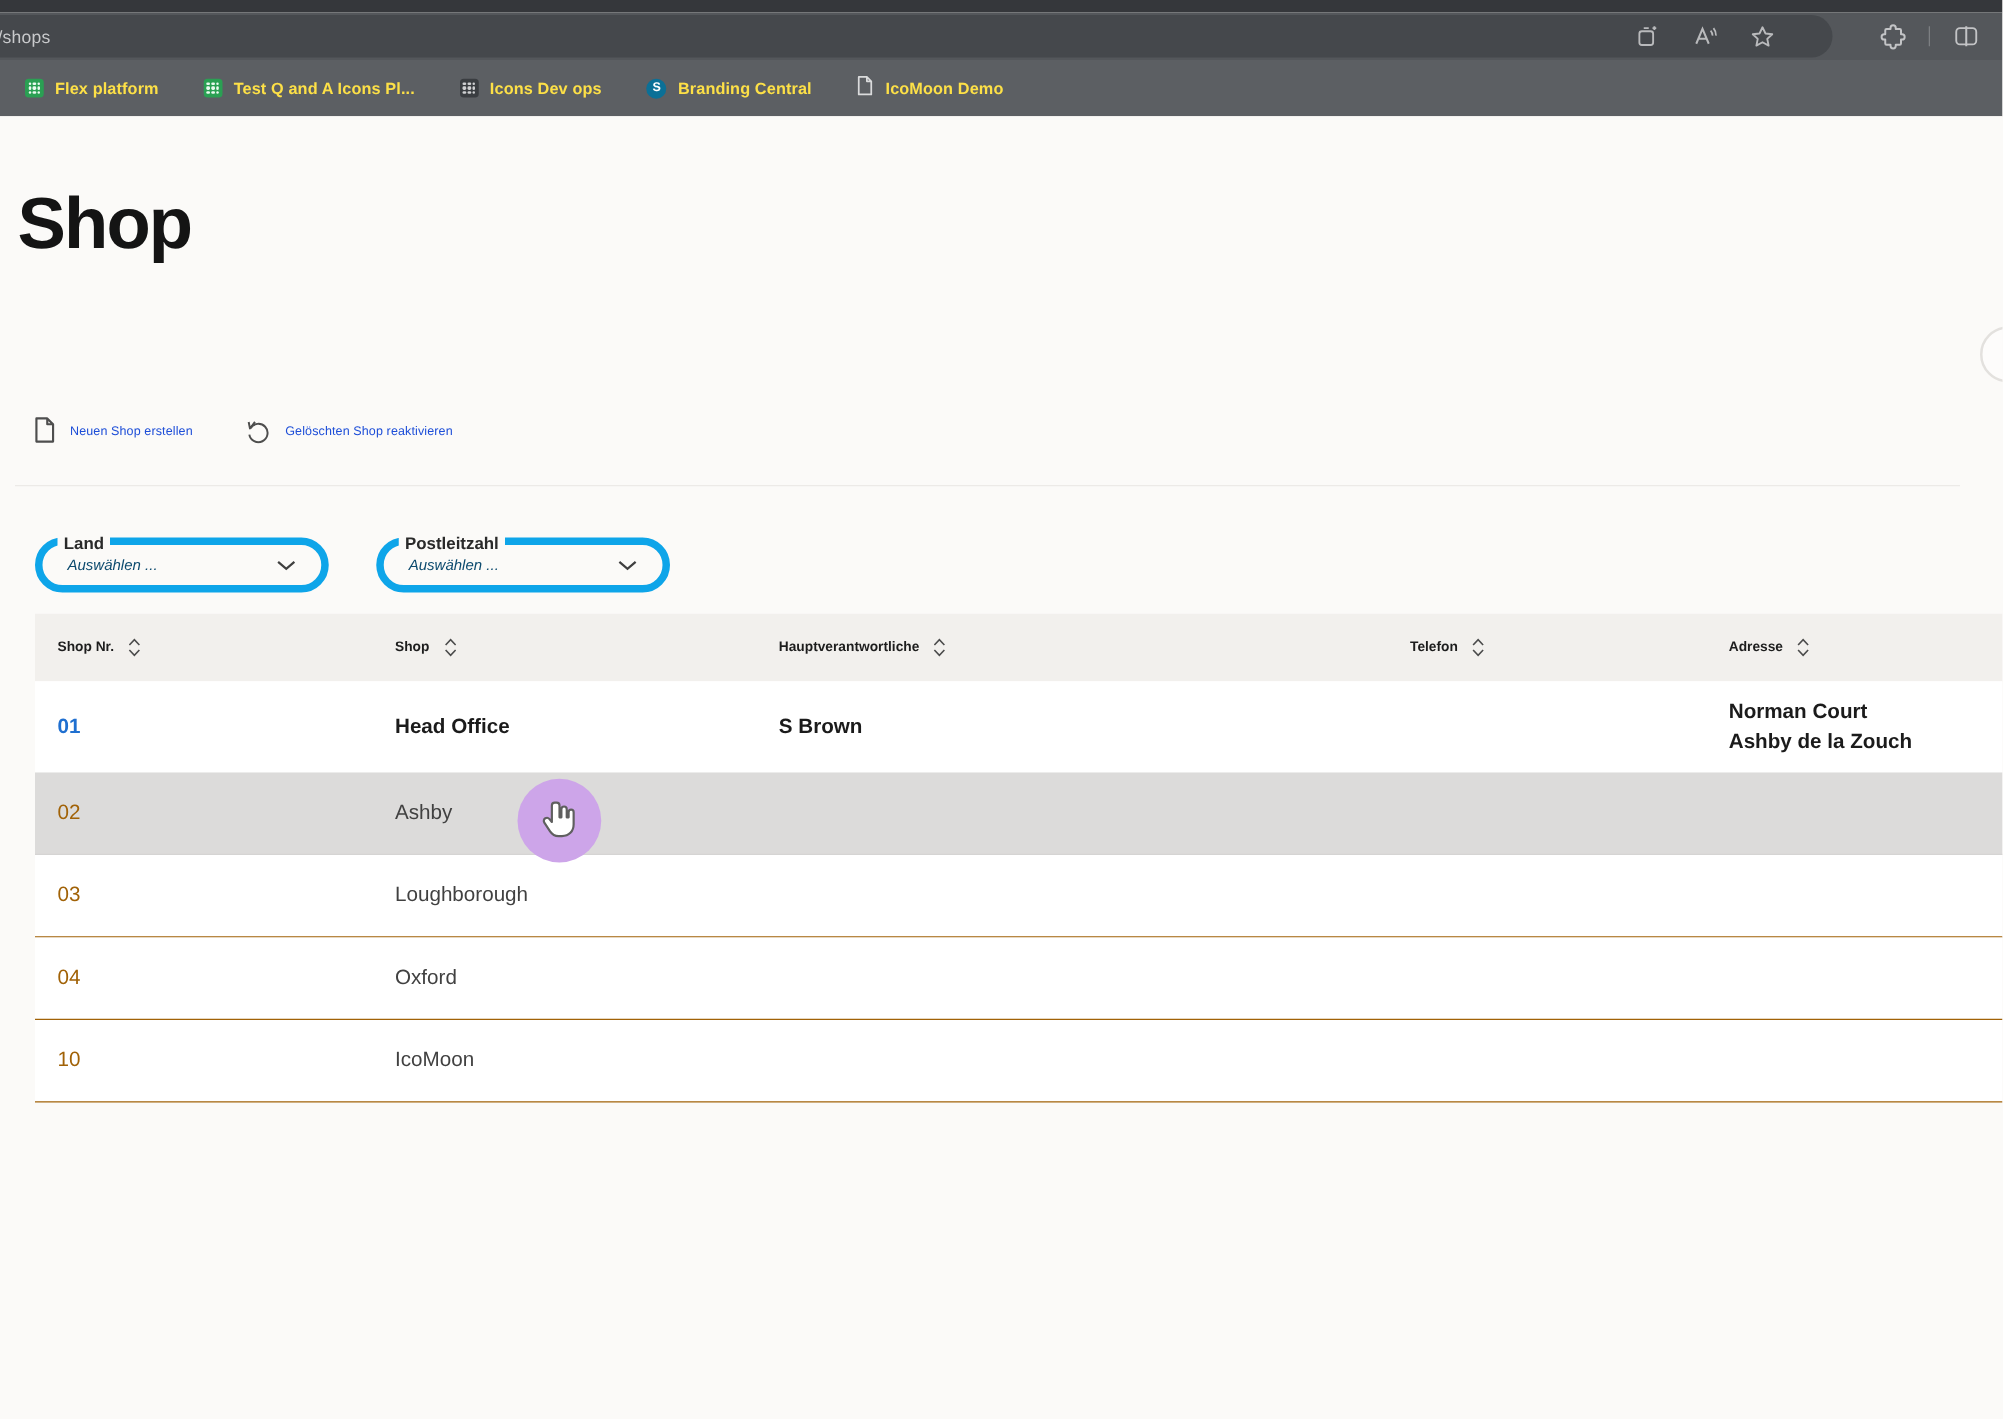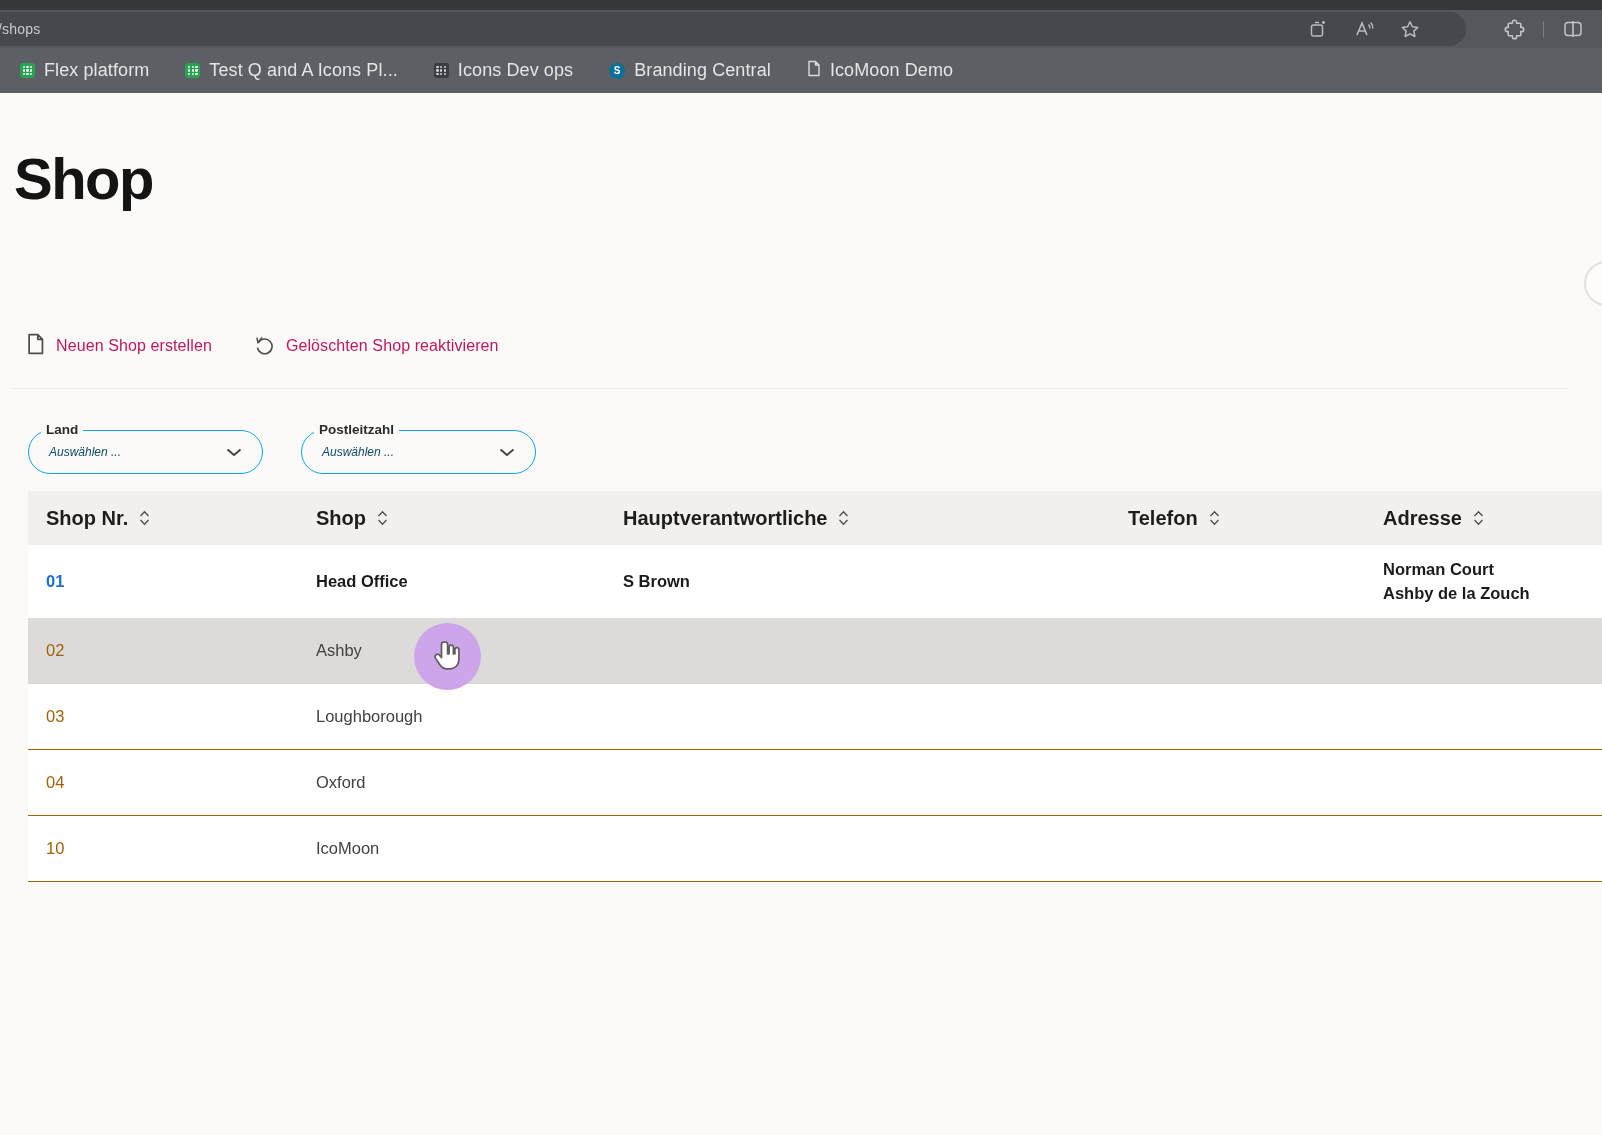--- a/index.html
+++ b/index.html
@@ -27,66 +27,66 @@
     display: flex; align-items: center; gap: 18px;
   }
   .toolbar-right svg { stroke: #c3c4c6; fill: none; stroke-width: 1.5; }
   .vdivider { width: 1px; height: 16px; background: #7c7f82; }
 
   .bookmarks-bar {
     height: 45px; background: #5c5f63;
     display: flex; align-items: center; padding-left: 20px; gap: 36px;
   }
   .bookmark { display: flex; align-items: center; gap: 9px; cursor: pointer; }
-  .bookmark-label { color: #e5e5e5; font-size: 18px; font-weight: 400; letter-spacing: .1px; }
+  .bookmark-label { color: #fde047; font-size: 13px; font-weight: 700; letter-spacing: .1px; }
   .fav-grid { width: 15px; height: 15px; border-radius: 3px; display: grid;
     grid-template-columns: repeat(3,1fr); grid-template-rows: repeat(3,1fr);
     padding: 2.5px; gap: 1.5px; }
   .fav-grid i { border-radius: 50%; display: block; }
   .fav-green { background: #2aa053; } .fav-green i { background: #eafaef; }
   .fav-dark { background: #3a3d41; } .fav-dark i { background: #cfd0d2; }
   .fav-circle { width: 16px; height: 16px; border-radius: 50%; color: #fff;
     font-size: 10px; font-weight: 700; display: flex; align-items: center; justify-content: center; }
   .fav-doc svg { stroke: #dadbdc; fill: none; stroke-width: 1.4; }
 
   
   .page { position: relative; height: 790px; background: #fbfaf8; }
   .page-title {
     position: absolute; left: 14px; top: 52px;
     font-size: 58px; font-weight: 600; letter-spacing: -1.5px; color: #141414;
   }
   .actions { position: absolute; left: 26px; top: 240px; display: flex; gap: 42px; }
   .action-btn { display: flex; align-items: center; gap: 11px; background: none; border: none; cursor: pointer; }
   .action-btn svg { stroke: #4e4e4e; fill: none; stroke-width: 1.5; }
-  .action-label { font-size: 16px; color: #be185d; letter-spacing: .1px; text-align: right; }
+  .action-label { font-size: 10px; color: #1d4ed8; letter-spacing: .1px; text-align: right; }
   .section-divider { position: absolute; left: 12px; right: 34px; top: 295px; border-top: 1px solid #eceae7; }
 
   .filters { position: absolute; left: 28px; top: 337px; display: flex; gap: 38px; }
   .select-field {
     position: relative; width: 235px; height: 44px;
-    border: 1px solid #0ea5e9; border-radius: 22px; background: #fbfaf8;
+    border: 6px solid #0ea5e9; border-radius: 22px; background: #fbfaf8;
     display: flex; align-items: center; padding: 0 20px 0 20px; cursor: pointer;
   }
   .select-label {
     position: absolute; top: -9px; left: 12px; background: #fbfaf8; padding: 0 5px;
     font-size: 13.5px; font-weight: 700; color: #2a2a2a;
   }
   .select-placeholder { font-size: 12px; font-style: italic; color: #0c4a6e; }
   .select-chevron { margin-left: auto; display: flex; }
   .select-chevron svg { stroke: #3f3f3f; fill: none; stroke-width: 1.8; }
 
   
   .shops-table { position: absolute; left: 28px; right: 0; top: 398px; }
   .trow {
     display: grid;
     grid-template-columns: 288px 307px 505px 255px 1fr;
     align-items: center;
   }
   .thead { background: #f2f0ed; height: 54px; }
-  .th { display: flex; align-items: center; gap: 10px; font-size: 20px; font-weight: 700; color: #1d1d1d; }
+  .th { display: flex; align-items: center; gap: 10px; font-size: 11px; font-weight: 700; color: #1d1d1d; }
   .th:first-child { padding-left: 18px; }
   .sort-icon { display: flex; }
   .sort-icon svg { stroke: #4c4c4c; fill: none; stroke-width: 1.3; }
   .tbody-row { background: #fff; border-bottom: 1px solid #a16207; height: 66px; font-size: 16.5px; }
   .row-0 { height: 73px; border-bottom-color: transparent; }
   .row-1 { background: #dcdbda; border-bottom-color: #d5d4d3; }
   .cell-nr { padding-left: 18px; color: #a16207; font-weight: 400; }
   .cell-shop, .cell-resp, .cell-phone { color: #414141; }
   .cell-addr { color: #414141; line-height: 24px; }
   .row-0 .cell-nr { font-weight: 700; color: #1f6fd0; }

